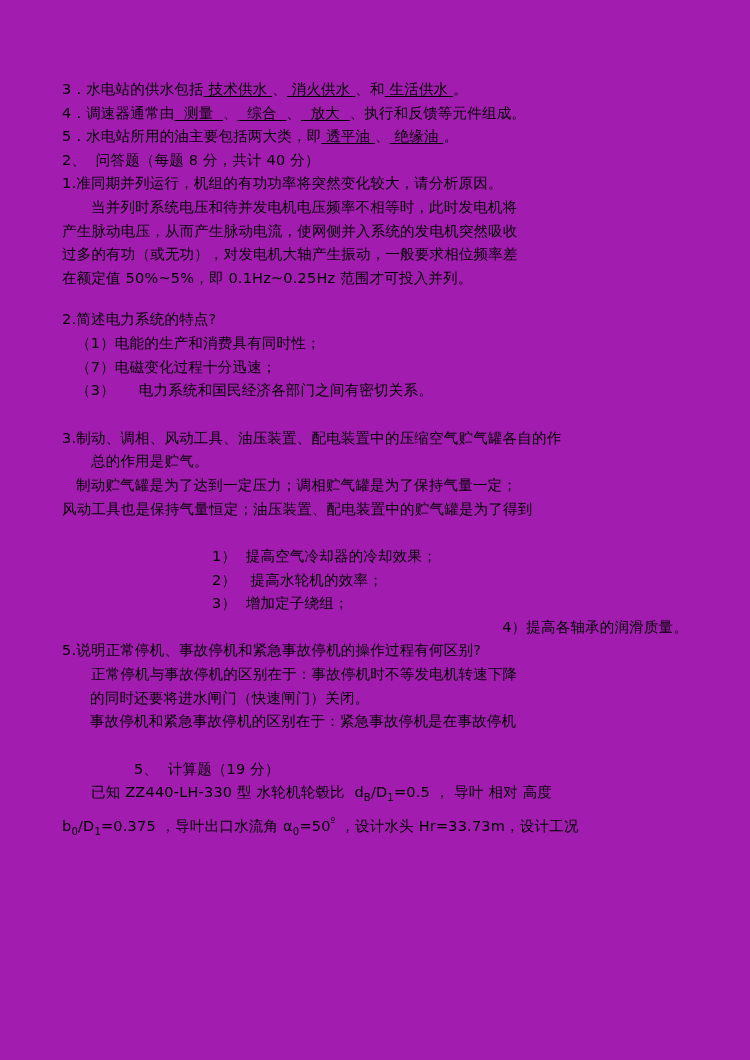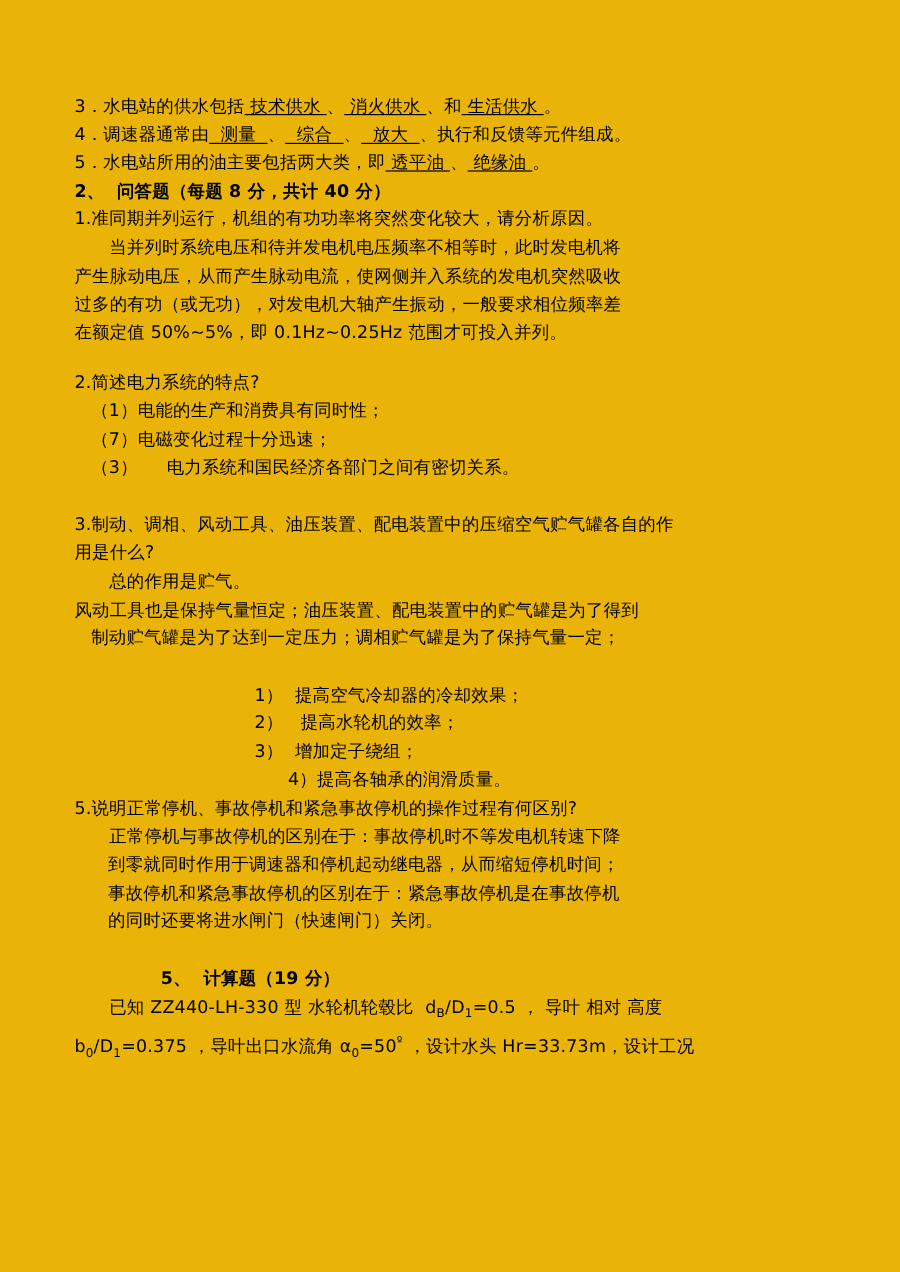--- a/index.html
+++ b/index.html
@@ -12,42 +12,42 @@
     height: 1060px;
     font-family: "DejaVu Sans", sans-serif;
     color: #000000;
     position: relative;
     overflow: hidden;
   }
   .page {
     position: relative;
     width: 750px;
     height: 1060px;
-    background: #eab308;
+    background: #a21caf;
     box-sizing: border-box;
     padding: 78px 62px 0 62px;
   }
   .line {
     font-size: 14.5px;
     line-height: 23.6px;
     white-space: pre-wrap;
     letter-spacing: 0.2px;
   }
   .u {
     text-decoration: underline;
     text-underline-offset: 2px;
   }
   .pad-1 { padding-left: 14px; }
   .pad-2 { padding-left: 28px; }
   .pad-ctr1 { padding-left: 150px; }
-  .pad-ctr2 { padding-left: 178px; }
+  .pad-ctr2 { padding-left: 178px; text-align: right; }
   .pad-calc { padding-left: 72px; }
   .gap-md { height: 18px; }
   .gap-lg { height: 24px; }
-  .bold { font-weight: bold; }
+  .bold { font-weight: normal; }
   .body-indent { text-indent: 2em; }
   .sub { font-size: 10px; vertical-align: sub; }
   .sup { font-size: 10px; vertical-align: super; }
 </style>
 </head>
 <body>
 
 <div class="page">
 
   <div class="line">3．水电站的供水包括<span class="u"> 技术供水 </span>、<span class="u"> 消火供水 </span>、和<span class="u"> 生活供水 </span>。</div>
@@ -67,37 +67,35 @@
   <div class="gap-md"></div>
 
   <div class="line">2.简述电力系统的特点?</div>
   <div class="line pad-1">（1）电能的生产和消费具有同时性；</div>
   <div class="line pad-1">（7）电磁变化过程十分迅速；</div>
   <div class="line pad-1">（3）     电力系统和国民经济各部门之间有密切关系。</div>
 
   <div class="gap-lg"></div>
 
   <div class="line">3.制动、调相、风动工具、油压装置、配电装置中的压缩空气贮气罐各自的作</div>
-  <div class="line">用是什么?</div>
   <div class="line body-indent">总的作用是贮气。</div>
+  <div class="line pad-1">制动贮气罐是为了达到一定压力；调相贮气罐是为了保持气量一定；</div>
   <div class="line">风动工具也是保持气量恒定；油压装置、配电装置中的贮气罐是为了得到</div>
-  <div class="line pad-1">制动贮气罐是为了达到一定压力；调相贮气罐是为了保持气量一定；</div>
 
   <div class="gap-lg"></div>
 
   <div class="line pad-ctr1">1）  提高空气冷却器的冷却效果；</div>
   <div class="line pad-ctr1">2）   提高水轮机的效率；</div>
   <div class="line pad-ctr1">3）  增加定子绕组；</div>
   <div class="line pad-ctr2">4）提高各轴承的润滑质量。</div>
 
   <div class="line">5.说明正常停机、事故停机和紧急事故停机的操作过程有何区别?</div>
   <div class="line body-indent">正常停机与事故停机的区别在于：事故停机时不等发电机转速下降</div>
-  <div class="line pad-2">到零就同时作用于调速器和停机起动继电器，从而缩短停机时间；</div>
+  <div class="line pad-2">的同时还要将进水闸门（快速闸门）关闭。</div>
   <div class="line pad-2">事故停机和紧急事故停机的区别在于：紧急事故停机是在事故停机</div>
-  <div class="line pad-2">的同时还要将进水闸门（快速闸门）关闭。</div>
 
   <div class="gap-lg"></div>
 
   <div class="line bold pad-calc">5、  计算题（19 分）</div>
 
   <div class="line body-indent">已知 ZZ440-LH-330 型 水轮机轮毂比  d<span class="sub">B</span>/D<span class="sub">1</span>=0.5 ， 导叶 相对 高度</div>
   <div class="line">b<span class="sub">0</span>/D<span class="sub">1</span>=0.375 ，导叶出口水流角 α<span class="sub">0</span>=50<span class="sup">º</span> ，设计水头 Hr=33.73m，设计工况</div>
 
 </div>
 

